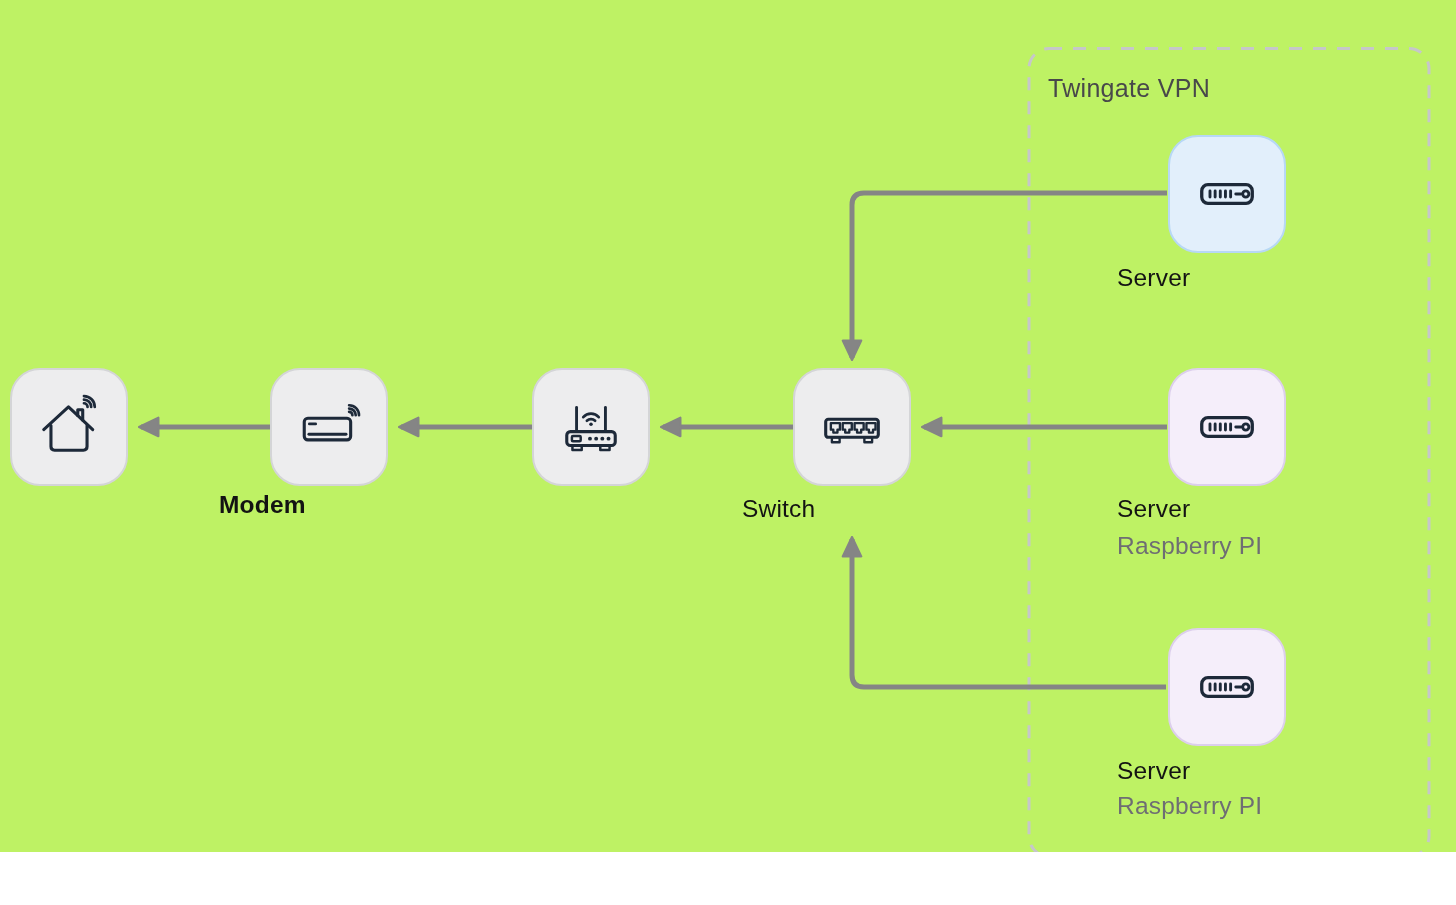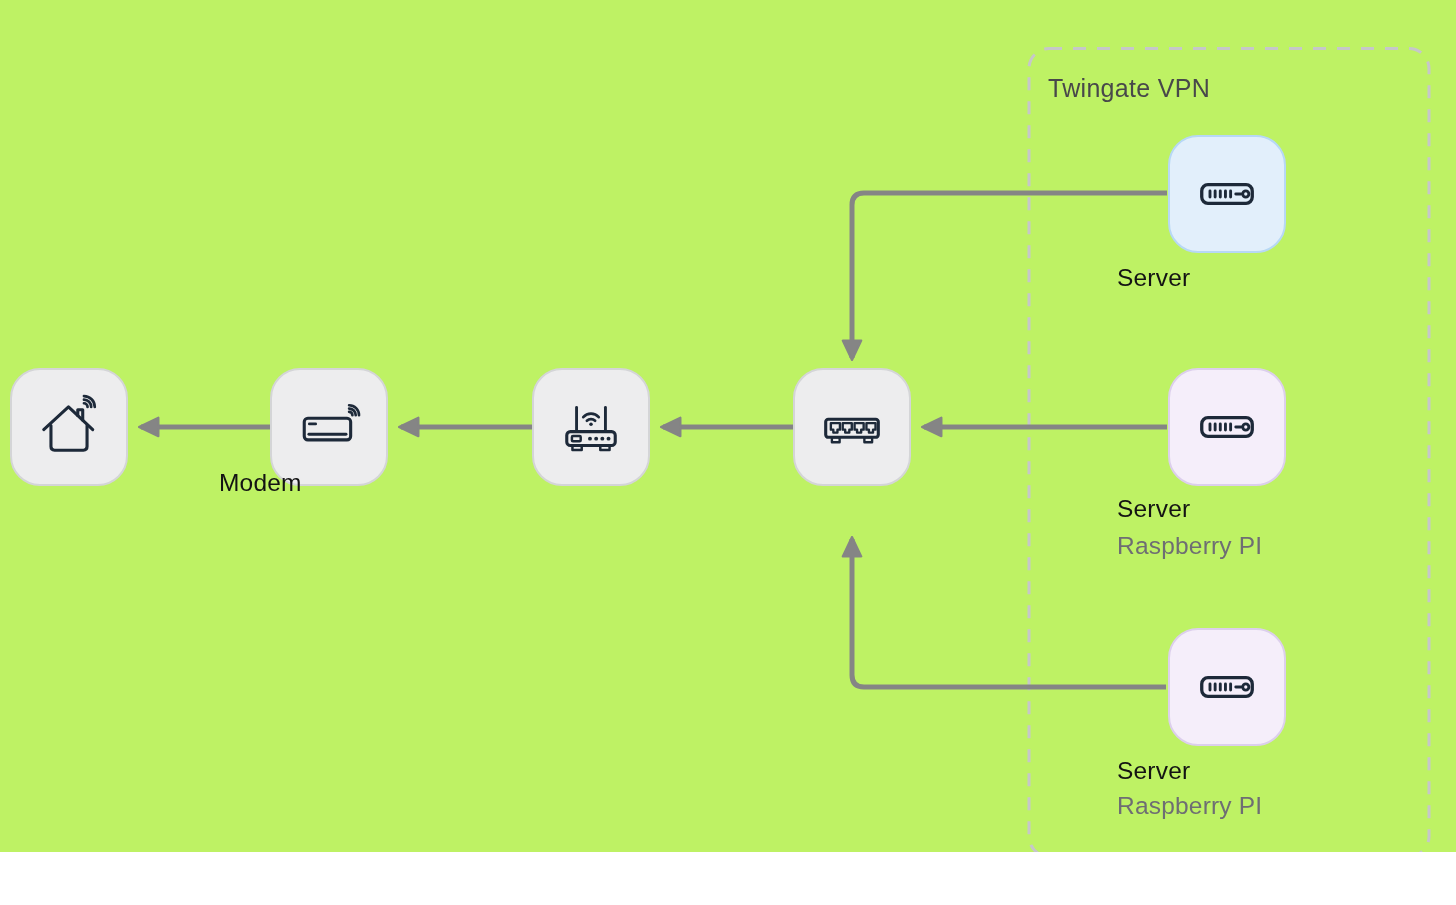--- a/index.html
+++ b/index.html
@@ -95,21 +95,21 @@
   <div class="node" style="left:270px; top:368px;">
     <svg class="icon" viewBox="0 0 64 64">
       <rect x="8" y="23.5" width="45" height="21" rx="3.5" stroke-width="3"></rect>
       <path d="M13 29 H19" stroke-width="2.8"></path>
       <path d="M12.5 39 H48.5" stroke-width="2.8"></path>
       <path d="M51.5 17.3 A3.2 3.2 0 0 1 54.7 20.5" stroke-width="2.6"></path>
       <path d="M51.5 14.1 A6.4 6.4 0 0 1 57.9 20.5" stroke-width="2.6"></path>
       <path d="M51.5 10.9 A9.6 9.6 0 0 1 61.1 20.5" stroke-width="2.6"></path>
     </svg>
   </div>
-  <div class="label" style="left:219px; top:468px;">Modem</div>
+  <div class="label" style="left:219px; top:490px;font-weight:bold;">Modem</div>
 
   <div class="node" style="left:532px; top:368px;">
     <svg class="icon" viewBox="0 0 64 64">
       <path d="M18 13 V36.5" stroke-width="2.8"></path>
       <path d="M46 13 V36.5" stroke-width="2.8"></path>
       <path d="M24.5 22.5 A10 10 0 0 1 39.5 22.5" stroke-width="2.6"></path>
       <path d="M28 26 A5.7 5.7 0 0 1 36 26" stroke-width="2.6"></path>
       <circle class="fill" cx="32" cy="29.3" r="1.7"></circle>
       <rect x="8.5" y="36.5" width="47" height="13.5" rx="3.5" stroke-width="3"></rect>
       <rect x="13.5" y="40.8" width="8.5" height="5" rx="1" stroke-width="2.4"></rect>
@@ -126,20 +126,21 @@
     <svg class="icon" viewBox="0 0 64 64">
       <rect x="6.5" y="24.5" width="51" height="17.5" rx="2.5" stroke-width="3"></rect>
       <path d="M11.5 28.2 H20.3 V34.6 H17.9 V37.4 H13.9 V34.6 H11.5 Z" stroke-width="2.3"></path>
       <path d="M23 28.2 H31.8 V34.6 H29.4 V37.4 H25.4 V34.6 H23 Z" stroke-width="2.3"></path>
       <path d="M34.5 28.2 H43.3 V34.6 H40.9 V37.4 H36.9 V34.6 H34.5 Z" stroke-width="2.3"></path>
       <path d="M46 28.2 H54.8 V34.6 H52.4 V37.4 H48.4 V34.6 H46 Z" stroke-width="2.3"></path>
       <path d="M12.5 42 H20 V46.8 H12.5 Z" stroke-width="2.3"></path>
       <path d="M44 42 H51.5 V46.8 H44 Z" stroke-width="2.3"></path>
     </svg>
   </div>
+  <div class="label" style="left:742px; top:494px;">Switch</div>
 
   <div class="node blue" style="left:1168px; top:135px;">
     <svg class="icon" viewBox="0 0 64 64">
       <rect x="7.5" y="23" width="49" height="18" rx="6" stroke-width="3.2"></rect>
       <path d="M15.5 29 V35" stroke-width="2.8"></path>
       <path d="M20.5 29 V35" stroke-width="2.8"></path>
       <path d="M25.5 29 V35" stroke-width="2.8"></path>
       <path d="M30.5 29 V35" stroke-width="2.8"></path>
       <path d="M35.5 29 V35" stroke-width="2.8"></path>
       <path d="M40.5 32 H45.5" stroke-width="2.8"></path>

